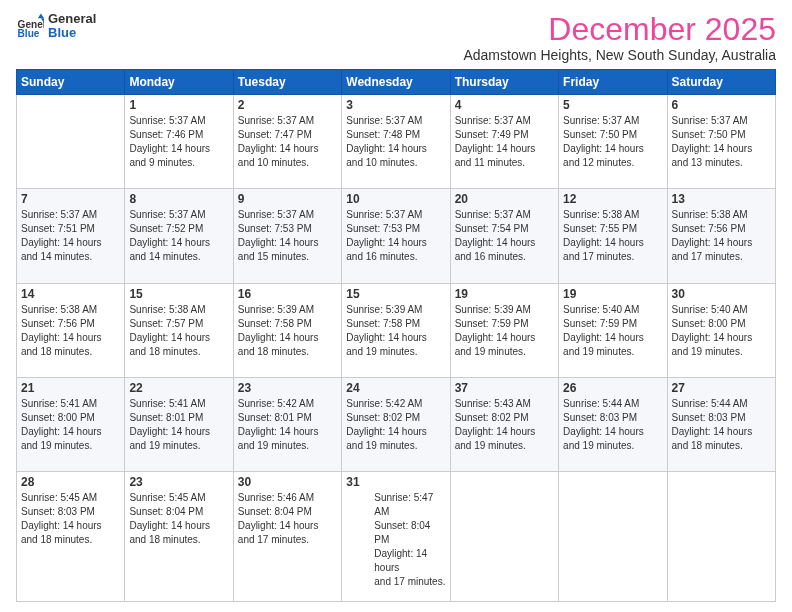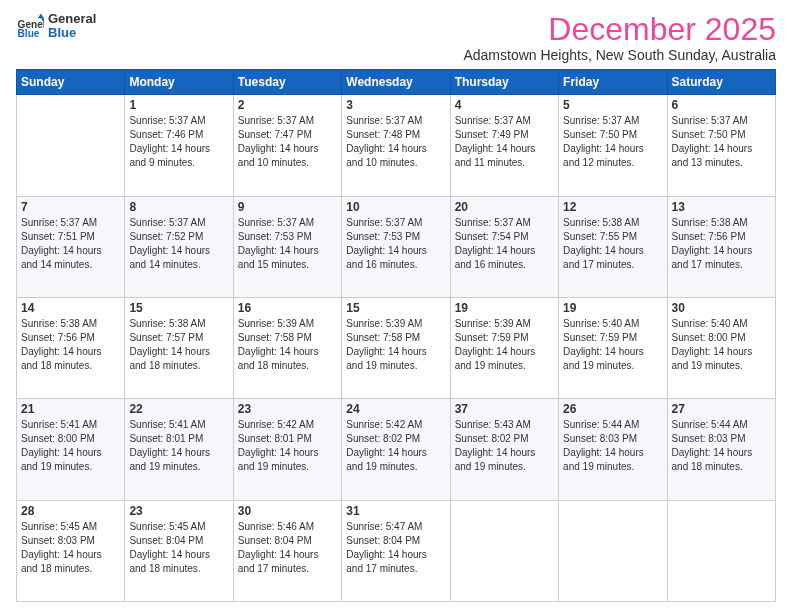--- a/index.html
+++ b/index.html
@@ -338,21 +338,21 @@
           </td>
           <td>
             <span class="day-num">30</span>
             <div class="day-info" style="white-space: pre-line;">Sunrise: 5:46 AM
 Sunset: 8:04 PM
 Daylight: 14 hours
 and 17 minutes.</div>
           </td>
           <td>
             <span class="day-num">31</span>
-            <div class="day-info" style="white-space: pre-line;">Sunrise: 5:47 AM
+            <div class="day-info" style="white-space: pre-line; margin-left: 28px;">Sunrise: 5:47 AM
 Sunset: 8:04 PM
 Daylight: 14 hours
 and 17 minutes.</div>
           </td>
           <td class="empty-cell"></td>
           <td class="empty-cell"></td>
           <td class="empty-cell"></td>
         </tr>
       </tbody>
   </table>

